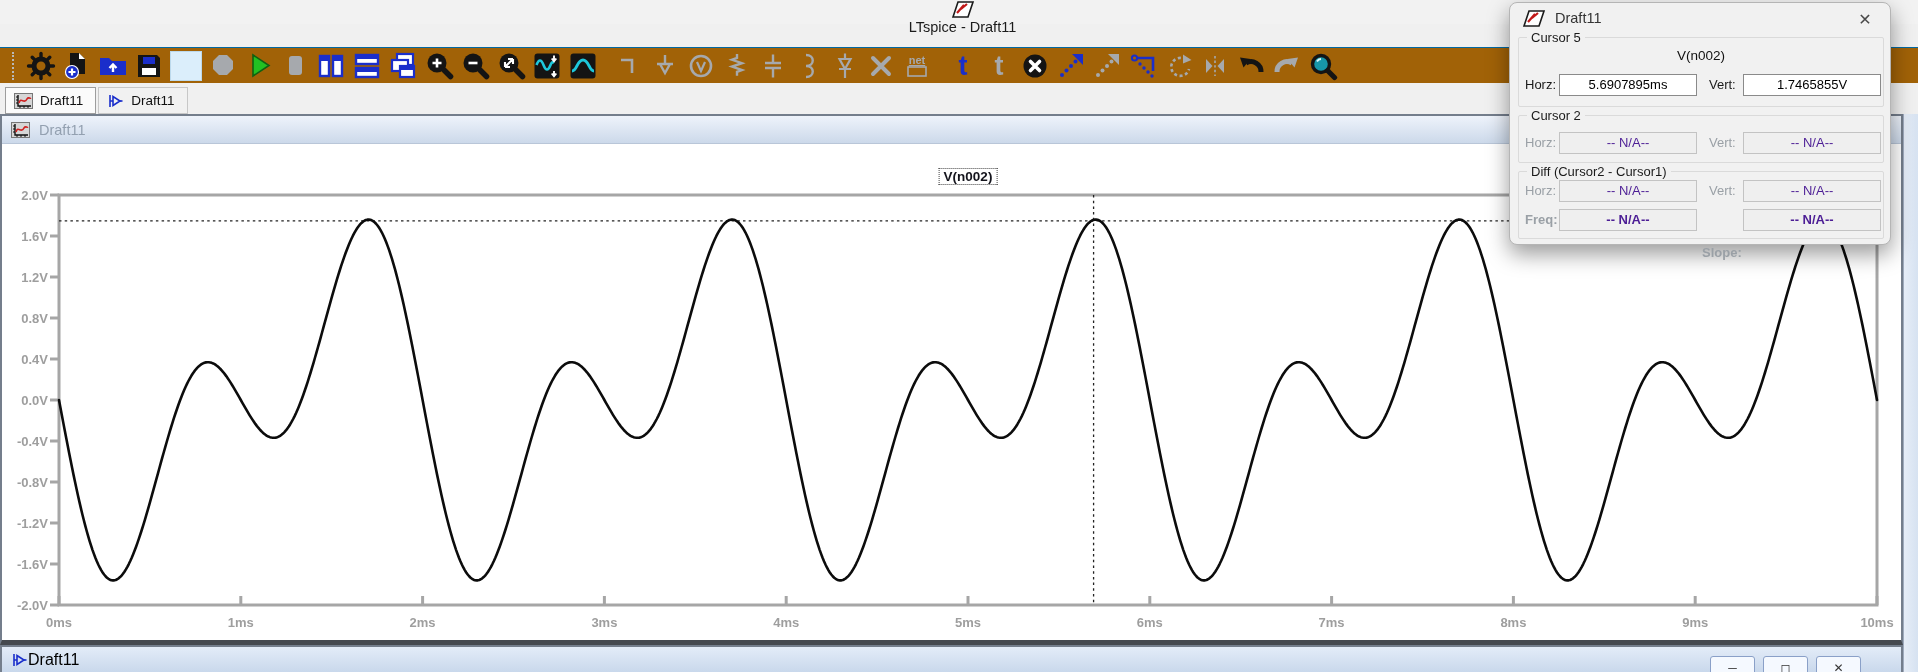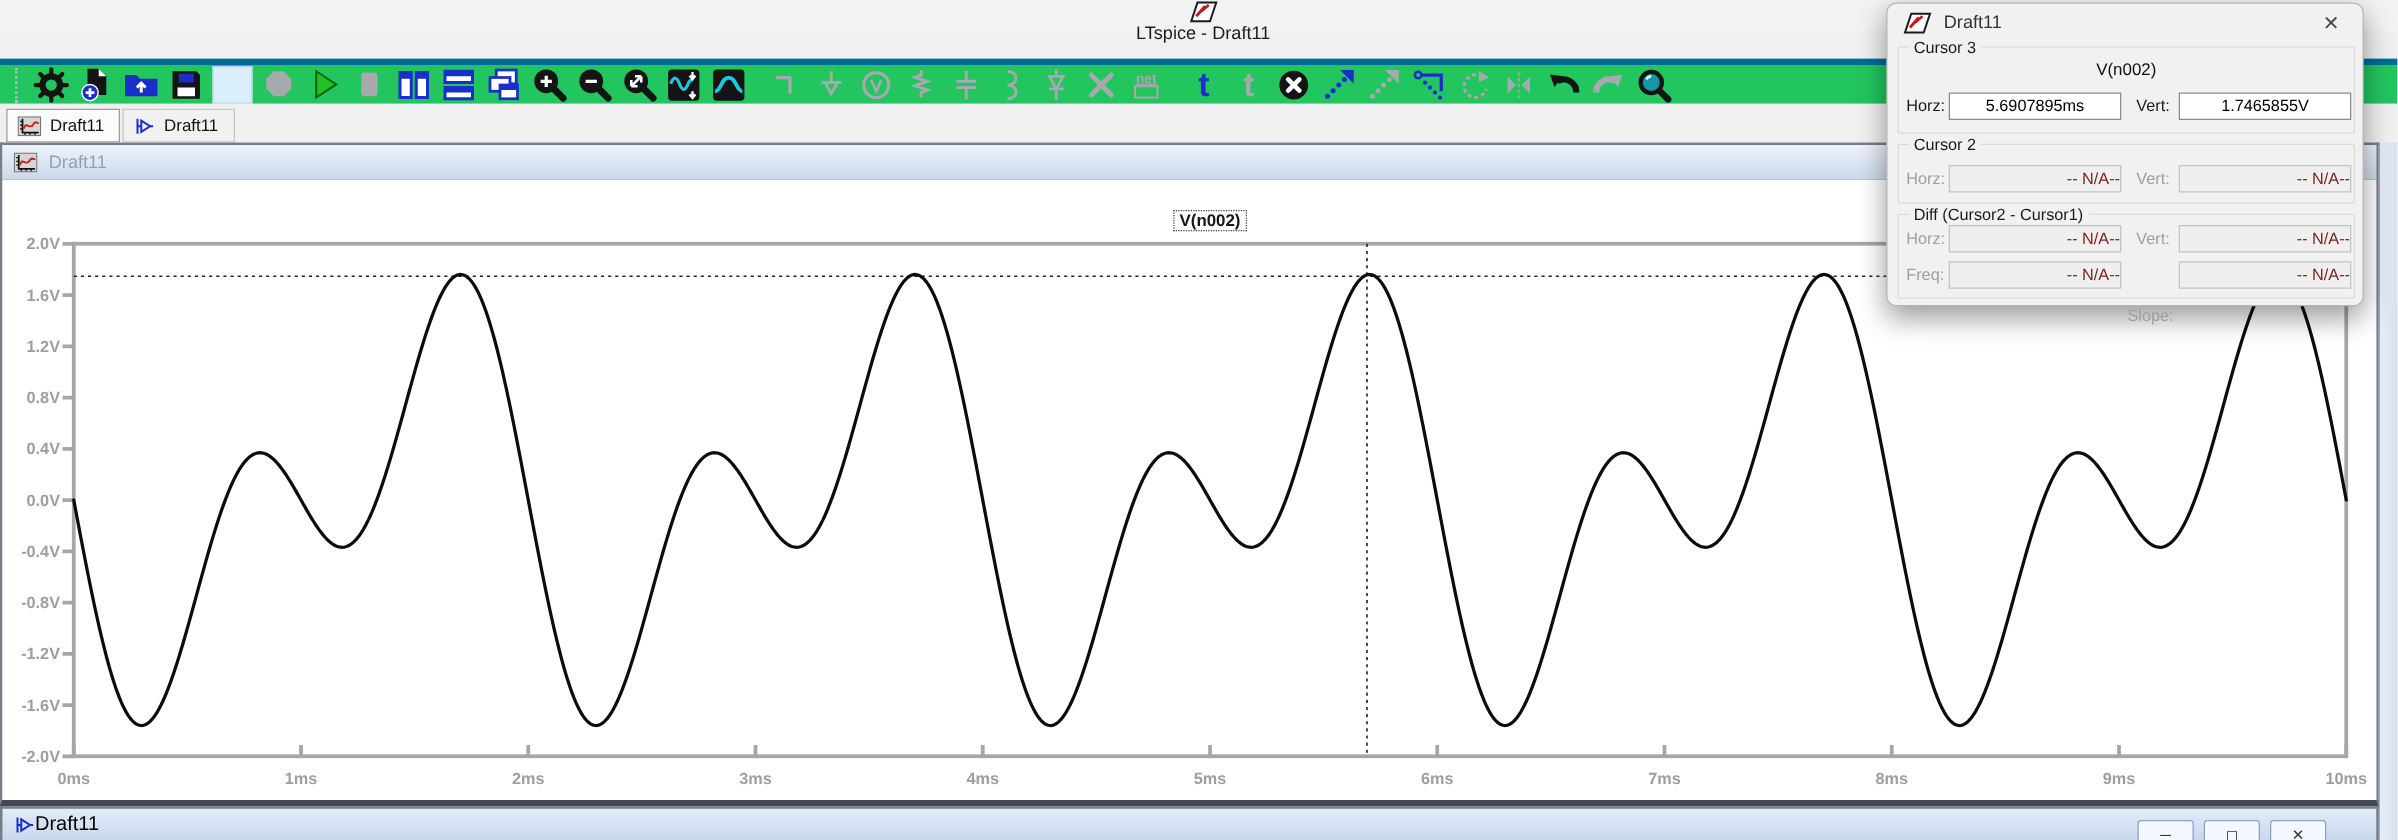--- a/index.html
+++ b/index.html
@@ -8,21 +8,21 @@
   #app { position:absolute; left:0; top:0; width:1918px; height:672px; background:#f0f0f0; }
 
   
   #titlebar { position:absolute; left:0; top:0; width:1918px; height:24px; background:#f2f2f2; display:flex; align-items:center;flex-direction:column; }
   #titlebar .appicon { margin-left:7px; width:24px; height:19px; }
   #titlebar .title { margin-left:7px; font-size:14.5px; color:#1b1b1b; }
 
   #menubar { position:absolute; left:0; top:24px; width:1918px; height:23px; background:#f0f0f0; display:flex; align-items:center; padding-left:8px; }
   .menu-item { font-size:14.5px; color:#1c1c1c; padding:2px 9px; cursor:default; }
 
-  #toolbar { position:absolute; left:0; top:47px; width:1918px; height:36px; background:#22c55e; border-top:5px solid #0369a1; display:flex; align-items:center; padding-left:12px; }
+  #toolbar { position:absolute; left:0; top:47px; width:1918px; height:36px; background:#a16207; border-top:1px solid #0369a1; display:flex; align-items:center; padding-left:12px; }
   #toolbar .grip { width:5px; height:28px; border-left:2px dotted #b9b9b9; margin-right:6px; }
   .tbtn { width:36px; height:34px; display:flex; align-items:center; justify-content:center; }
   .tbtn.blank { background:#dbeefb; border:1px solid #bcd9ec; width:32px; height:30px; margin:0 3px; }
   .tbtn.gap { margin-left:10px; }
 
   
   #tabbar { position:absolute; left:0; top:83px; width:1918px; height:31px; background:#f0f0f0; display:flex; align-items:flex-end; padding-left:5px; }
   .tab { height:27px; display:flex; align-items:center; padding:0 12px 0 8px; font-size:13.5px; color:#111; border:1px solid #c7c7c7; background:#f1f1f1; margin-right:2px; }
   .tab.active { background:#fbfbfb; border-color:#9d9d9d; }
   .tab .ticon { margin-right:7px; display:flex; }
@@ -50,21 +50,21 @@
   #dlg .dtitle .appicon { margin-left:12px; width:24px; height:19px; }
   #dlg .dtitle .dtext { margin-left:9px; font-size:14.5px; color:#333; }
   #dlg .dclose { position:absolute; right:14px; top:5px; font-size:16px; color:#4a4a4a; width:22px; height:22px; display:flex; align-items:center; justify-content:center; }
   .grp { position:absolute; left:8px; width:366px; border:1px solid #dadada; border-radius:2px; background:#f1f1f1; }
   .grp .glabel { position:absolute; left:8px; top:-8px; background:#f1f1f1; padding:0 4px; font-size:13px; color:#1a1a1a; }
   .sigline { position:absolute; left:0; top:10px; width:100%; text-align:center; font-size:13.5px; color:#111; }
   .frow { position:absolute; left:0; width:100%; height:22px; }
   .flab { position:absolute; font-size:13px; color:#1a1a1a; top:3px; }
   .flab.dim { color:#9aa0a6; }
   .field { position:absolute; height:22px; background:#fff; border:1px solid #8a8a8a; font-size:13px; color:#000; text-align:center; line-height:20px; }
-  .field.dim { background:#efefef; border-color:#c3c3c3; color:#7f1d1d;text-align:right; }
+  .field.dim { background:#efefef; border-color:#c3c3c3; color:#4c1d95; }
 
   svg text { font-family:"Liberation Sans", sans-serif; }
 </style>
 </head>
 <body>
 
 <div id="app">
 
   <div id="titlebar">
     <span class="appicon"><svg width="24" height="19" viewBox="0 0 24 19">
@@ -516,21 +516,21 @@
     <div class="dtitle">
       <span class="appicon"><svg width="24" height="19" viewBox="0 0 24 19">
             <polygon points="2,17 7,2 22,2 17,17" fill="#fff" stroke="#1b1b1b" stroke-width="1.6"></polygon>
             <path d="M6,13 L13,5 L10,9 L16,4" stroke="#c01818" stroke-width="2.2" fill="none"></path>
           </svg></span>
       <span class="dtext">Draft11</span>
     </div>
     <span class="dclose">✕</span>
 
     <div class="grp" style="top:34px; height:70px;">
-      <span class="glabel">Cursor 3</span>
+      <span class="glabel">Cursor 5</span>
       <div class="sigline">V(n002)</div>
       <div class="frow" style="top:36px;">
         <span class="flab" style="left:6px;">Horz:</span>
         <span class="field" style="left:40px; width:138px;">5.6907895ms</span>
         <span class="flab" style="left:190px;">Vert:</span>
         <span class="field" style="left:224px; width:138px;">1.7465855V</span>
       </div>
     </div>
 
     <div class="grp" style="top:112px; height:48px;">
@@ -544,21 +544,21 @@
     </div>
 
     <div class="grp" style="top:168px; height:68px;">
       <span class="glabel">Diff (Cursor2 - Cursor1)</span>
       <div class="frow" style="top:8px;">
         <span class="flab dim" style="left:6px;">Horz:</span>
         <span class="field dim" style="left:40px; width:138px;">-- N/A--</span>
         <span class="flab dim" style="left:190px;">Vert:</span>
         <span class="field dim" style="left:224px; width:138px;">-- N/A--</span>
       </div>
-      <div class="frow" style="top:37px;">
+      <div class="frow" style="top:37px;font-weight:bold;">
         <span class="flab dim" style="left:6px;">Freq:</span>
         <span class="field dim" style="left:40px; width:138px;">-- N/A--</span>
         <span class="flab dim" style="left:183px;margin-top:33px;">Slope:</span>
         <span class="field dim" style="left:224px; width:138px;">-- N/A--</span>
       </div>
     </div>
   </div>
 
 </div>
 

